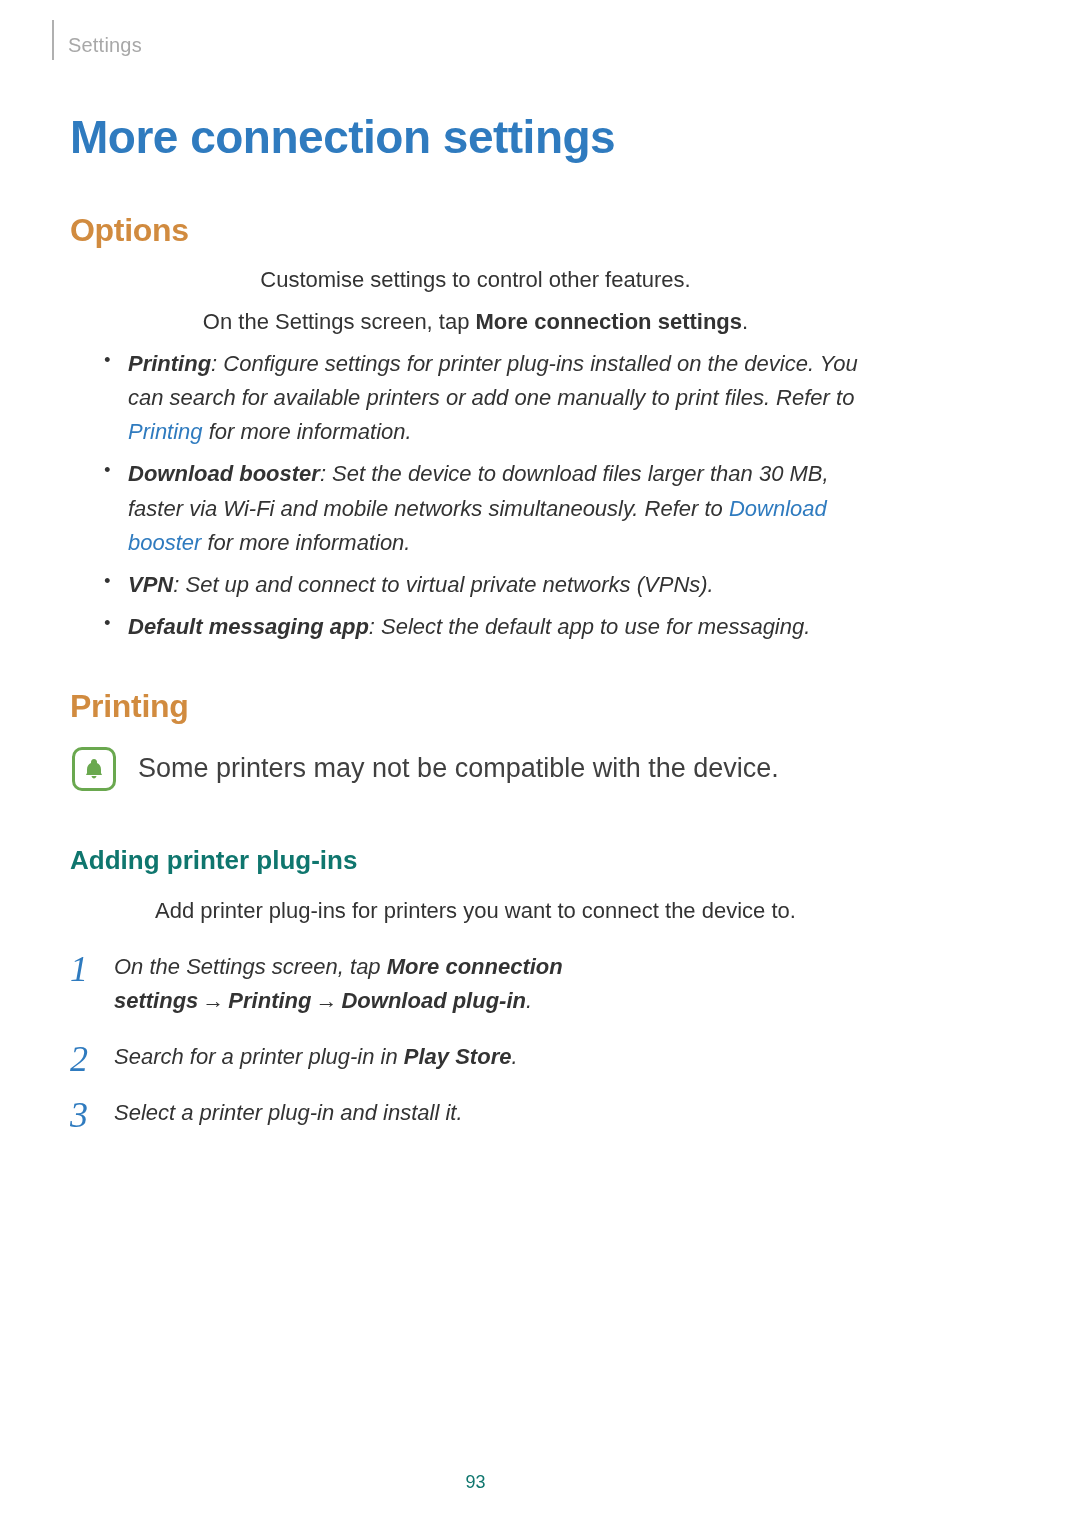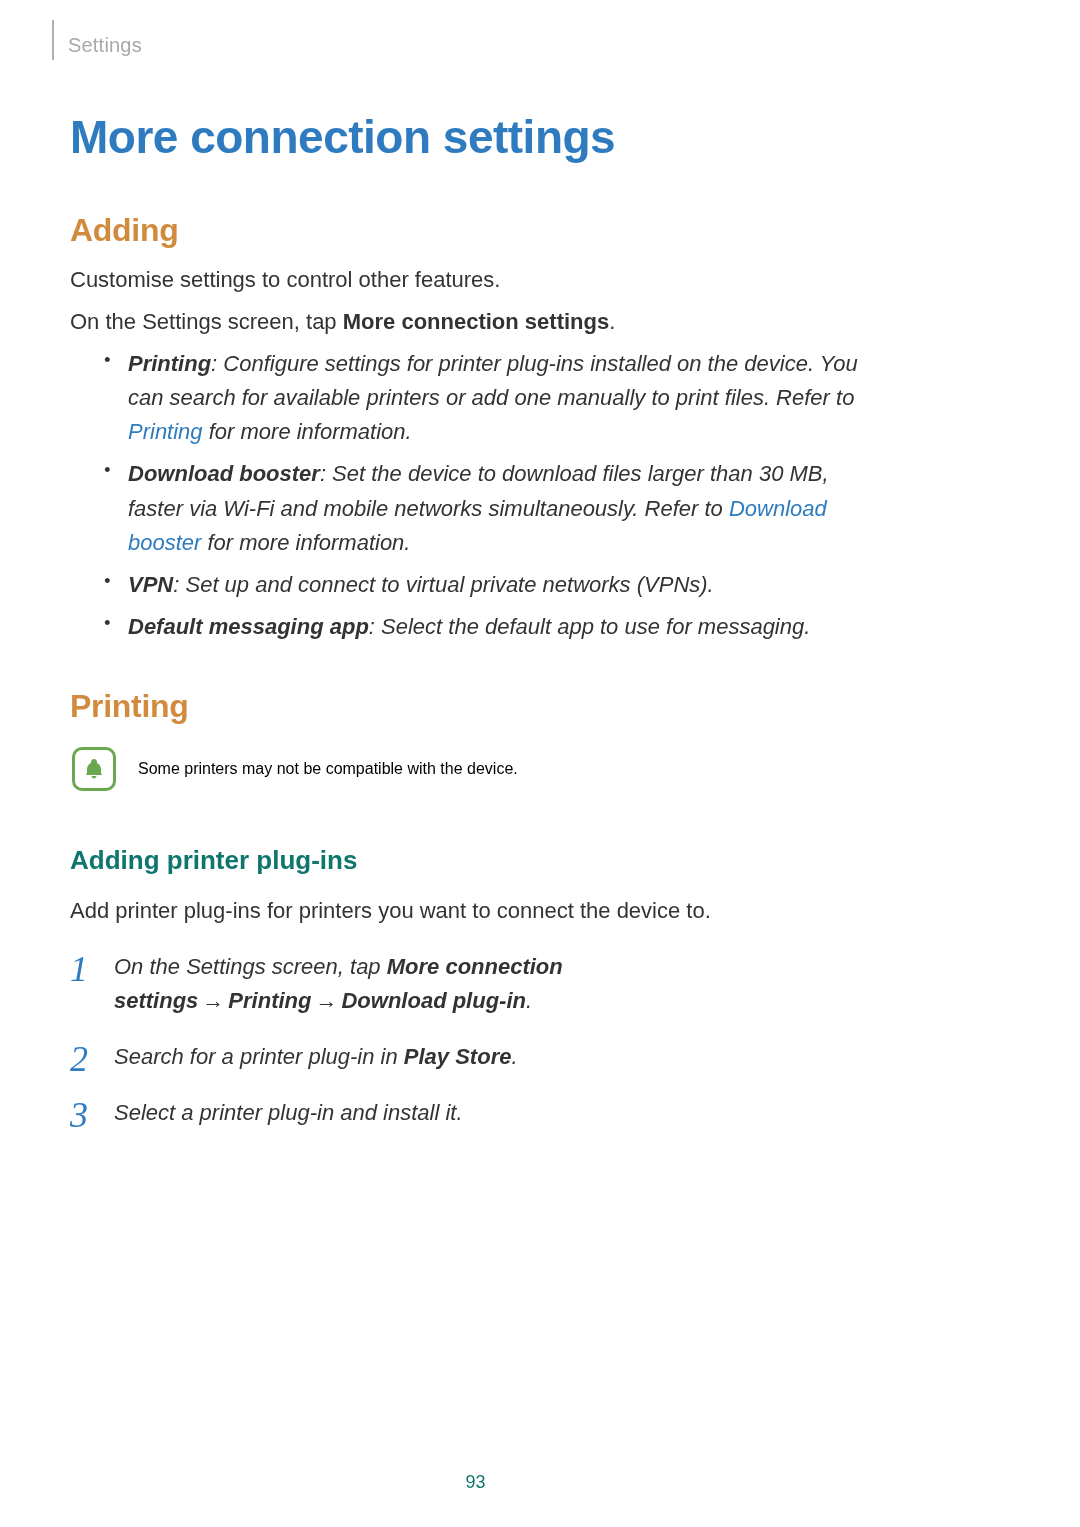--- a/index.html
+++ b/index.html
@@ -55,20 +55,21 @@
     font-size: 26px;
     font-weight: 700;
     color: #0f766e;
     margin: 54px 0 18px 0;
   }
   .body-text {
     font-size: 22px;
     line-height: 1.55;
     color: #333333;
     margin: 8px 0;
+    text-align: center;
   }
   .bold { font-weight: 700; }
   .link { color: #2f7bbf; }
   ul.bullets {
     list-style: none;
     padding: 0;
     margin: 6px 0 0 28px;
     font-style: italic;
   }
   ul.bullets li {
@@ -85,23 +86,23 @@
     top: 0;
     font-size: 18px;
     color: #333;
   }
   .note-row {
     display: flex;
     align-items: center;
     margin: 22px 0 10px 0;
   }
   .note-text {
-    font-size: 16px;
+    font-size: 27px;
     margin-left: 22px;
-    color: #000000;
+    color: #404040;
   }
   .note-icon {
     width: 44px;
     height: 44px;
     border: 3px solid #6aa84f;
     border-radius: 10px;
     display: flex;
     align-items: center;
     justify-content: center;
     box-sizing: border-box;
@@ -152,21 +153,21 @@
 
   <div class="header">
     <div class="header-divider"></div>
     <div class="breadcrumb">Settings</div>
   </div>
 
   <div class="content">
 
     <div class="h1">More connection settings</div>
 
-    <div class="h2">Adding</div>
+    <div class="h2">Options</div>
     <div class="body-text">Customise settings to control other features.</div>
     <div class="body-text">
       <span>On the Settings screen, tap </span><span class="bold">More connection settings</span><span>.</span>
     </div>
 
     <ul class="bullets">
       <li>
         <span class="bold">Printing</span><span>: Configure settings for printer plug-ins installed on the device. You can search for available printers or add one manually to print files. Refer to </span><span class="link">Printing</span><span> for more information.</span>
       </li>
       <li>

